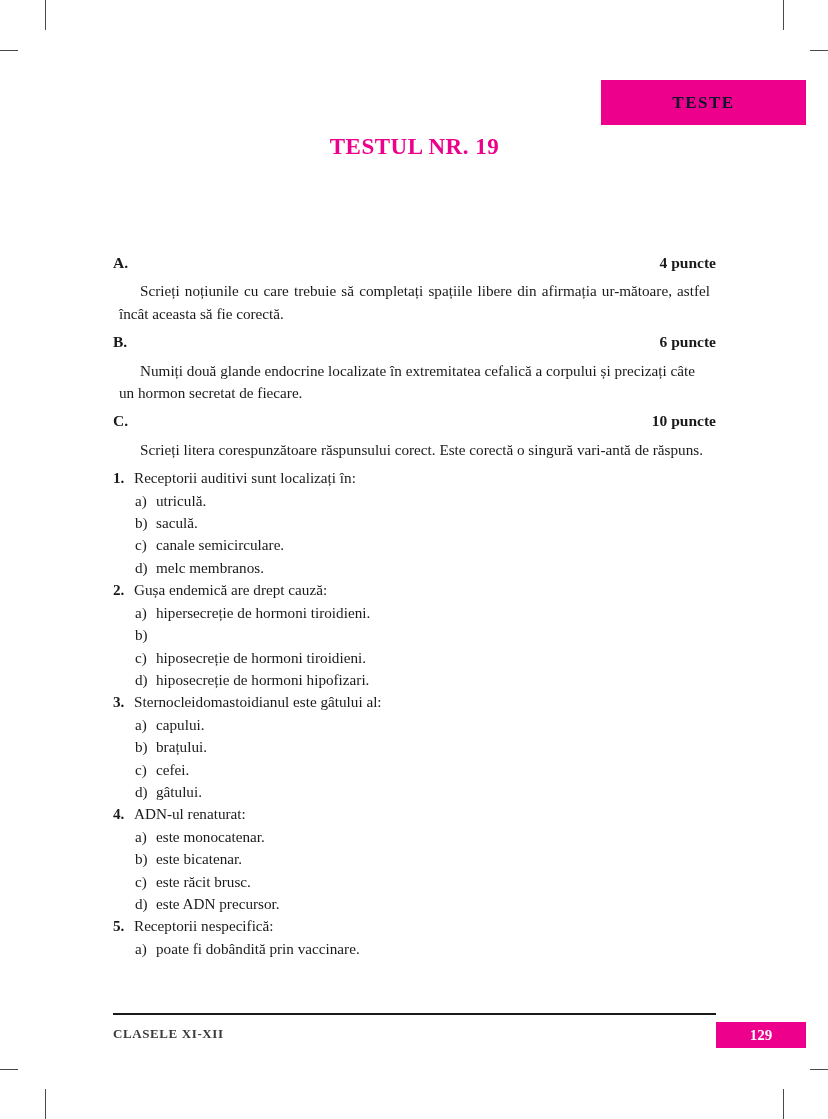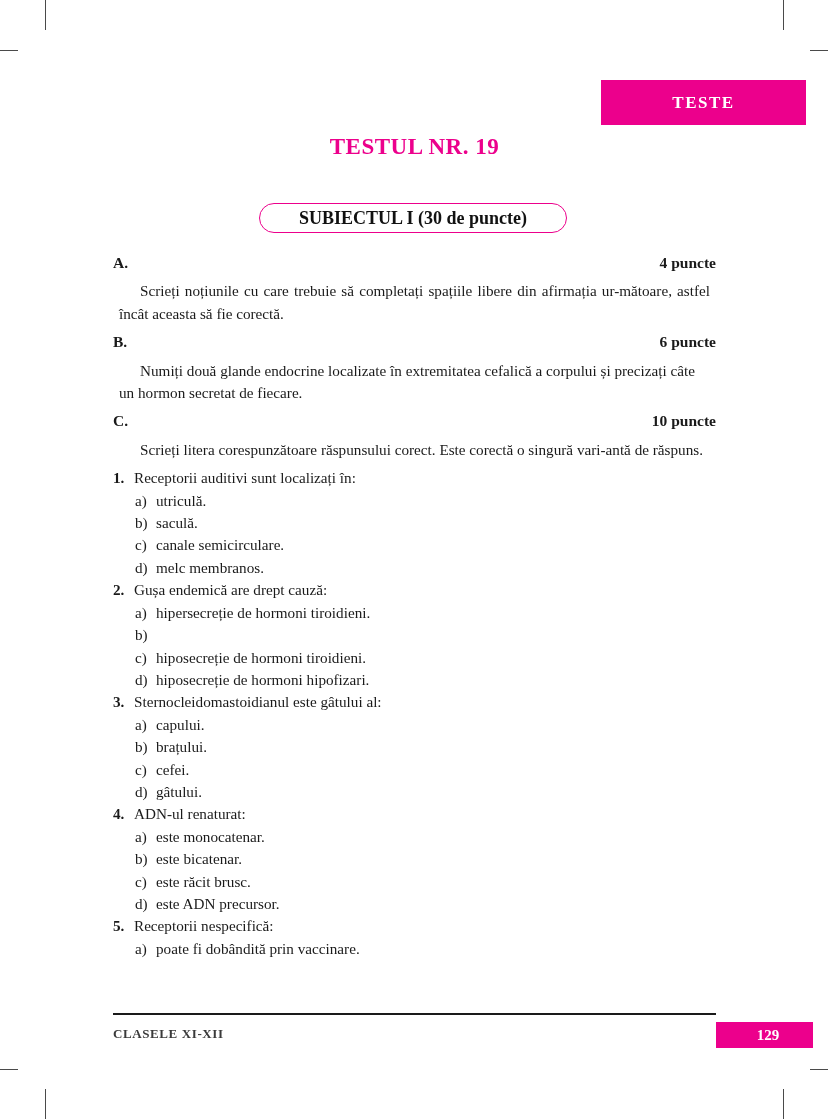--- a/index.html
+++ b/index.html
@@ -36,21 +36,21 @@
     right: 22px;
     top: 80px;
     width: 205px;
     height: 45px;
     background: #ec008c;
     display: flex;
     align-items: center;
     justify-content: center;
   }
   .teste-tab .label {
-    color: #ffffff;
+    color: #0f172a;
     font-family: "Liberation Serif", serif;
     font-weight: bold;
     font-size: 17px;
     letter-spacing: 1.5px;
   }
 
   .test-title {
     position: absolute;
     left: 0; right: 0;
     top: 134px;
@@ -169,21 +169,20 @@
     top: 1022px;
     width: 90px;
     height: 26px;
     background: #ec008c;
     color: #ffffff;
     display: flex;
     align-items: center;
     justify-content: center;
     font-weight: bold;
     font-size: 15px;
-    padding-left: 7px;
   }
 </style>
 </head>
 <body>
 
 <div class="crop crop-v" style="left:45px; top:0;"></div>
 <div class="crop crop-v" style="left:783px; top:0;"></div>
 <div class="crop crop-v" style="left:45px; top:1089px;"></div>
 <div class="crop crop-v" style="left:783px; top:1089px;"></div>
 <div class="crop crop-h" style="left:0; top:50px;"></div>
@@ -192,23 +191,20 @@
 <div class="crop crop-h" style="left:810px; top:1069px;"></div>
 
 <div class="page">
 
   <div class="teste-tab">
     <span class="label">TESTE</span>
   </div>
 
   <div class="test-title">TESTUL NR. 19</div>
 
-  <div class="subject-box">
-    <span class="label">SUBIECTUL I (30 de puncte)</span>
-  </div>
 
   <div class="content">
 
     <div class="row-head">
       <span class="letter">A.</span>
       <span class="points">4 puncte</span>
     </div>
     <p class="para">Scrieți noțiunile cu care trebuie să completați spațiile libere din afirmația ur-mătoare, astfel încât aceasta să fie corectă.</p>
 
     <div class="row-head">

